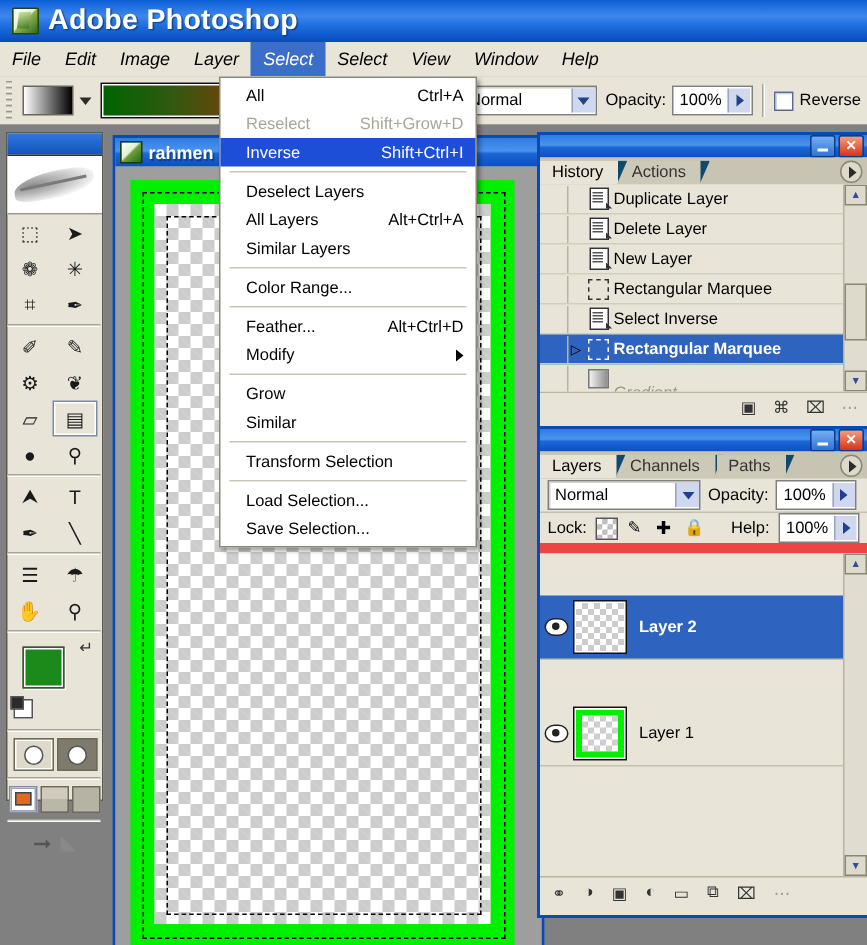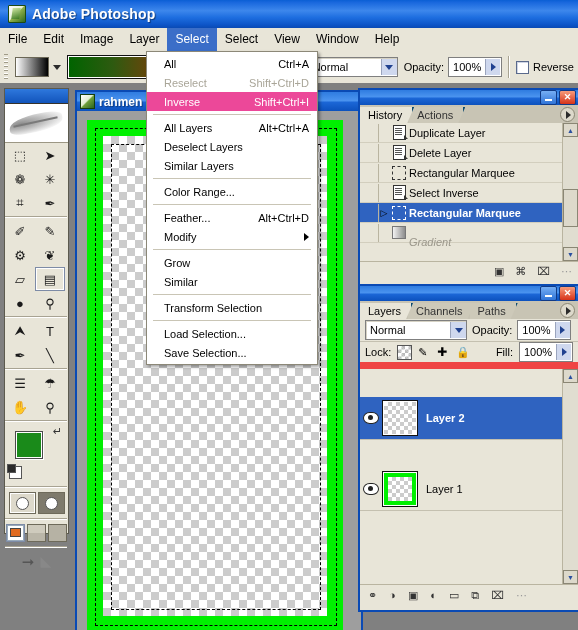--- a/index.html
+++ b/index.html
@@ -22,34 +22,34 @@
     width:16px;height:16px;margin-left:8px;margin-right:6px;position:relative;
     background:linear-gradient(135deg,#ffffff 0%,#e8f0d8 45%,#8fb04a 50%,#2f6a20 100%);
     border:1px solid #1d4a12;border-radius:1px;
   }
   .titlebar .tb-ico:after{
     content:"";position:absolute;left:3px;top:2px;width:8px;height:11px;
     background:linear-gradient(160deg,#cfe6a0,#3c7a22);
     transform:skewX(-8deg);
   }
   .titlebar .tb-title{
-    color:#ffffff;font-weight:bold;font-size:14px;
+    color:#ffffff;font-weight:bold;font-size:19px;
     text-shadow:1px 1px 1px rgba(0,0,0,.45);
     letter-spacing:.2px;
   }
 
   
   .menubar{
     position:absolute;left:0;top:28px;width:578px;height:23px;
     background:#e8e5d8;
     border-bottom:1px solid #b9b4a0;
     display:flex;align-items:center;
   }
   .menubar .mi{
-    height:23px;line-height:23px;padding:0 8px;color:#000;font-size:12px;cursor:default;
+    height:23px;line-height:23px;padding:0 8px;color:#000;font-size:12px;cursor:default;font-style:italic;
   }
   .menubar .mi.active{background:#3b6ec8;color:#fff;}
 
   
   .optbar{
     position:absolute;left:0;top:51px;width:578px;height:32px;
     background:#e8e5d8;border-bottom:1px solid #9c9784;
     display:flex;align-items:center;
   }
   .gripper{width:9px;height:26px;margin-left:2px;margin-right:4px;
@@ -181,21 +181,21 @@
   }
   .wbtn{width:15px;height:13px;border:1px solid #103a86;border-radius:2px;display:flex;align-items:center;justify-content:center;}
   .wbtn.min{background:linear-gradient(to bottom,#76aef4,#2f74d8);}
   .wbtn.min:after{content:"";width:7px;height:2px;background:#fff;margin-top:5px;}
   .wbtn.cls{background:linear-gradient(to bottom,#f79b7a,#d6331a);color:#fff;font-size:9px;font-weight:bold;line-height:1;}
   .tabs{
     height:18px;display:flex;align-items:flex-end;background:#c8c4b4;position:relative;
   }
   .tab{
     height:16px;line-height:16px;padding:0 10px 0 8px;font-size:11px;color:#333;
-    background:#cdc9b9;border-right:2px solid #0c4a6e;
+    background:#cdc9b9;border-right:6px solid #0c4a6e;
     clip-path:polygon(0 0,100% 0,calc(100% - 7px) 100%,0 100%);
     margin-right:-5px;
   }
   .tab.on{background:#e8e5d8;color:#000;font-weight:normal;z-index:2;position:relative;}
   .tab-menu{
     position:absolute;right:3px;top:2px;width:13px;height:13px;border-radius:50%;
     background:#ddd9cb;border:1px solid #8a8674;display:flex;align-items:center;justify-content:center;
   }
   .tab-menu:after{content:"";border-top:4px solid transparent;border-bottom:4px solid transparent;border-left:5px solid #2b2b2b;margin-left:2px;}
 
@@ -255,21 +255,21 @@
   }
 
   
   #select-menu{
     position:absolute;left:146px;top:51px;width:170px;
     background:#ffffff;border:1px solid #8c8878;
     box-shadow:2px 2px 3px rgba(0,0,0,.35);
     z-index:50;padding:2px 0;
   }
   .mrow{height:19px;display:flex;align-items:center;padding:0 8px 0 17px;font-size:11px;color:#000;position:relative;}
-  .mrow.hl{background:#ec4899;color:#fff;}
+  .mrow.hl{background:#1d4ed8;color:#fff;}
   .mrow.disabled{color:#a9a598;}
   .mrow .acc{margin-left:auto;padding-left:18px;font-size:11px;}
   .mrow .sub{margin-left:auto;width:0;height:0;border-top:4px solid transparent;border-bottom:4px solid transparent;border-left:5px solid #000;}
   .msep{height:1px;background:#c9c5b5;margin:3px 6px;}
 </style>
 </head>
 <body>
 
 <div id="app">
 
@@ -423,20 +423,28 @@
         <div class="arrowcol"></div>
         <div class="ic">
             <i class="ic-doc"></i>
           </div>
         <div class="tx">Delete Layer</div>
       </div>
       <div class="hist-row">
         <div class="bx"></div>
         <div class="arrowcol"></div>
         <div class="ic">
+            <i class="ic-doc"></i>
+          </div>
+        <div class="tx">New Layer</div>
+      </div>
+      <div class="hist-row">
+        <div class="bx"></div>
+        <div class="arrowcol"></div>
+        <div class="ic">
             <i class="ic-marq"></i>
           </div>
         <div class="tx">Rectangular Marquee</div>
       </div>
       <div class="hist-row">
         <div class="bx"></div>
         <div class="arrowcol"></div>
         <div class="ic">
             <i class="ic-doc"></i>
           </div>
@@ -498,21 +506,21 @@
       </div>
     </div>
 
     <div class="lay-lock">
       <div class="lbl">Lock:</div>
       <span class="lock-ic" style="background-color:#fff;background-image:linear-gradient(45deg,#bbb 25%,transparent 25%,transparent 75%,#bbb 75%),linear-gradient(45deg,#bbb 25%,transparent 25%,transparent 75%,#bbb 75%);background-size:7px 7px;background-position:0 0,3.5px 3.5px;border:1px solid #555"></span>
       <span class="lock-ic" style="font-size:11px;line-height:13px">✎</span>
       <span class="lock-ic" style="font-size:12px;line-height:13px">✚</span>
       <span class="lock-ic" style="font-size:11px;line-height:13px">🔒</span>
       <div style="flex:1 1 auto"></div>
-      <div class="lbl">Fill:</div>
+      <div class="lbl">Help:</div>
       <div class="numfield" style="width:52px">
         <span>100%</span>
         <i class="ar"></i>
       </div>
     </div>
 
     <div class="layers-list">
       <div class="lrow on">
         <div class="eye">
             <i class="eye-g"></i>
@@ -550,35 +558,35 @@
     </div>
   </div>
 
   <div id="select-menu">
     <div class="mrow">
       <span>All</span>
       <span class="acc">Ctrl+A</span>
     </div>
     <div class="mrow disabled">
       <span>Reselect</span>
-      <span class="acc">Shift+Ctrl+D</span>
+      <span class="acc">Shift+Grow+D</span>
     </div>
     <div class="mrow hl">
       <span>Inverse</span>
       <span class="acc">Shift+Ctrl+I</span>
     </div>
     <div class="msep"></div>
     <div class="mrow">
+      <span>Deselect Layers</span>
+    </div>
+    <div class="mrow">
       <span>All Layers</span>
       <span class="acc">Alt+Ctrl+A</span>
     </div>
     <div class="mrow">
-      <span>Deselect Layers</span>
-    </div>
-    <div class="mrow">
       <span>Similar Layers</span>
     </div>
     <div class="msep"></div>
     <div class="mrow">
       <span>Color Range...</span>
     </div>
     <div class="msep"></div>
     <div class="mrow">
       <span>Feather...</span>
       <span class="acc">Alt+Ctrl+D</span>

